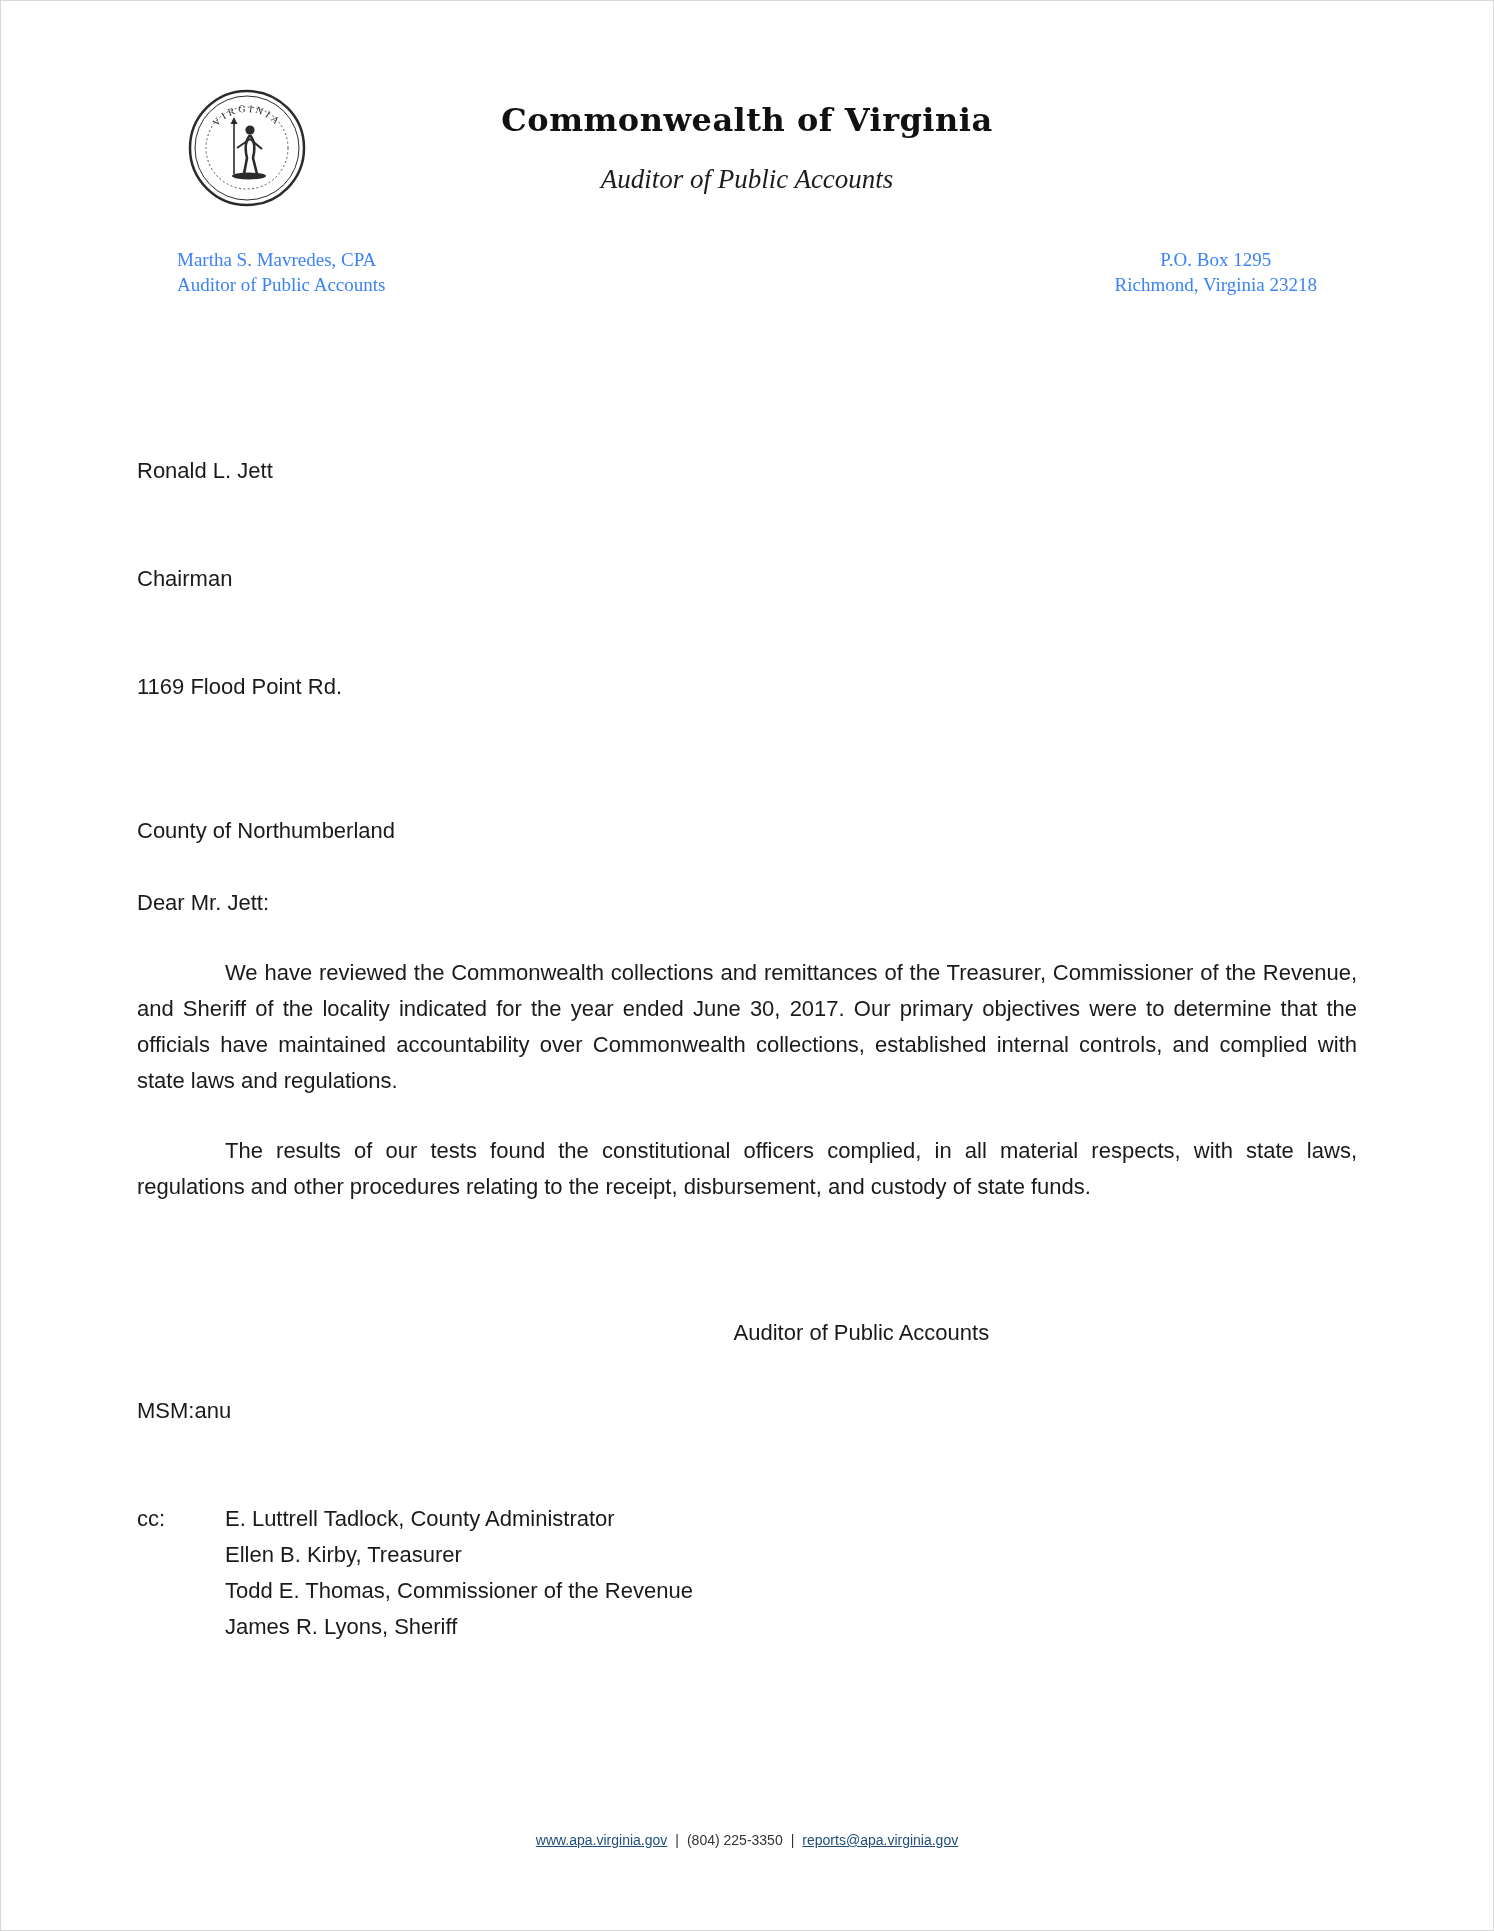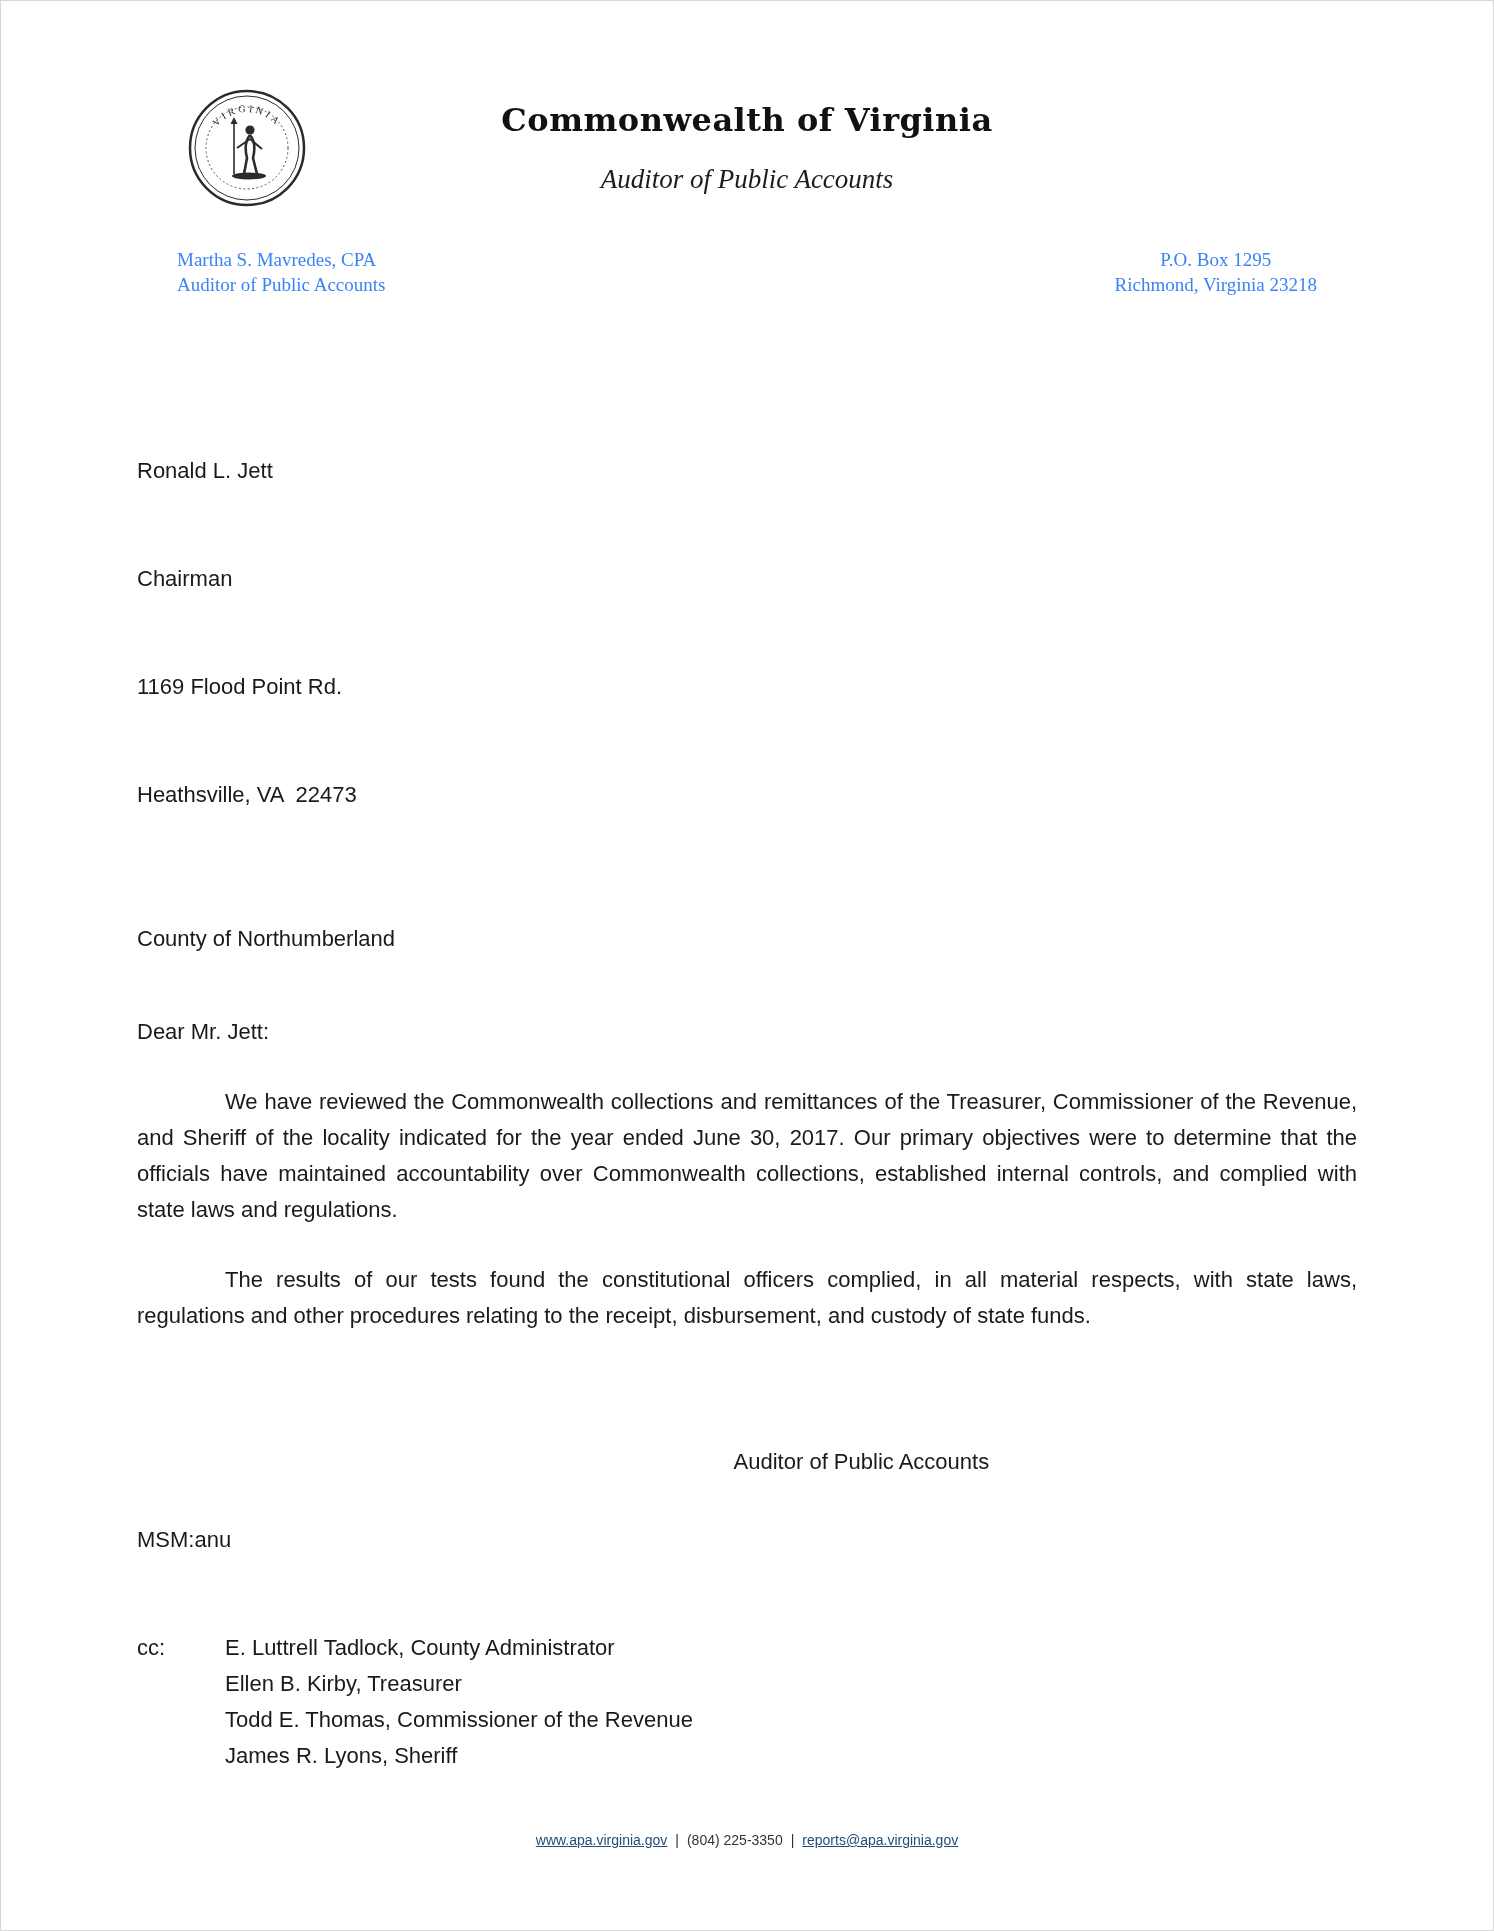--- a/index.html
+++ b/index.html
@@ -54,21 +54,21 @@
     margin-top: 52px;
     padding: 0 40px;
     color: #3b82f6;
   }
   .head-right { text-align: center; }
 
   
   .date-line { margin-top: 112px; margin-left: 48.9%; }
   .recipient-block { margin-top: 84px; white-space: pre-wrap; }
   .locality-line { margin-top: 36px; }
-  .salutation-line { margin-top: 57px; }
+  .salutation-line { margin-top: 36px; }
   p.body-par {
     margin: 34px 0 0 0;
     text-align: justify;
     text-indent: 88px;
   }
   .closing-line { margin-top: 34px; margin-left: 48.9%; }
   .signature-title { margin-top: 110px; margin-left: 48.9%; }
   .initials-line { margin-top: 42px; }
 
   .cc-block { margin-top: 72px; display: flex; }
@@ -139,21 +139,20 @@
     </div>
   </header>
 
   <main>
 
 
     <div class="recipient-block">
       <div>Ronald L. Jett</div>
       <div>Chairman</div>
       <div>1169 Flood Point Rd.</div>
-      <div>Heathsville, VA  22473</div>
     </div>
 
     <div class="locality-line">County of Northumberland</div>
 
     <div class="salutation-line">Dear Mr. Jett:</div>
 
     <p class="body-par">We have reviewed the Commonwealth collections and remittances of the Treasurer, Commissioner of the Revenue, and Sheriff of the locality indicated for the year ended June 30, 2017. Our primary objectives were to determine that the officials have maintained accountability over Commonwealth collections, established internal controls, and complied with state laws and regulations.</p>
 
     <p class="body-par">The results of our tests found the constitutional officers complied, in all material respects, with state laws, regulations and other procedures relating to the receipt, disbursement, and custody of state funds.</p>
 

